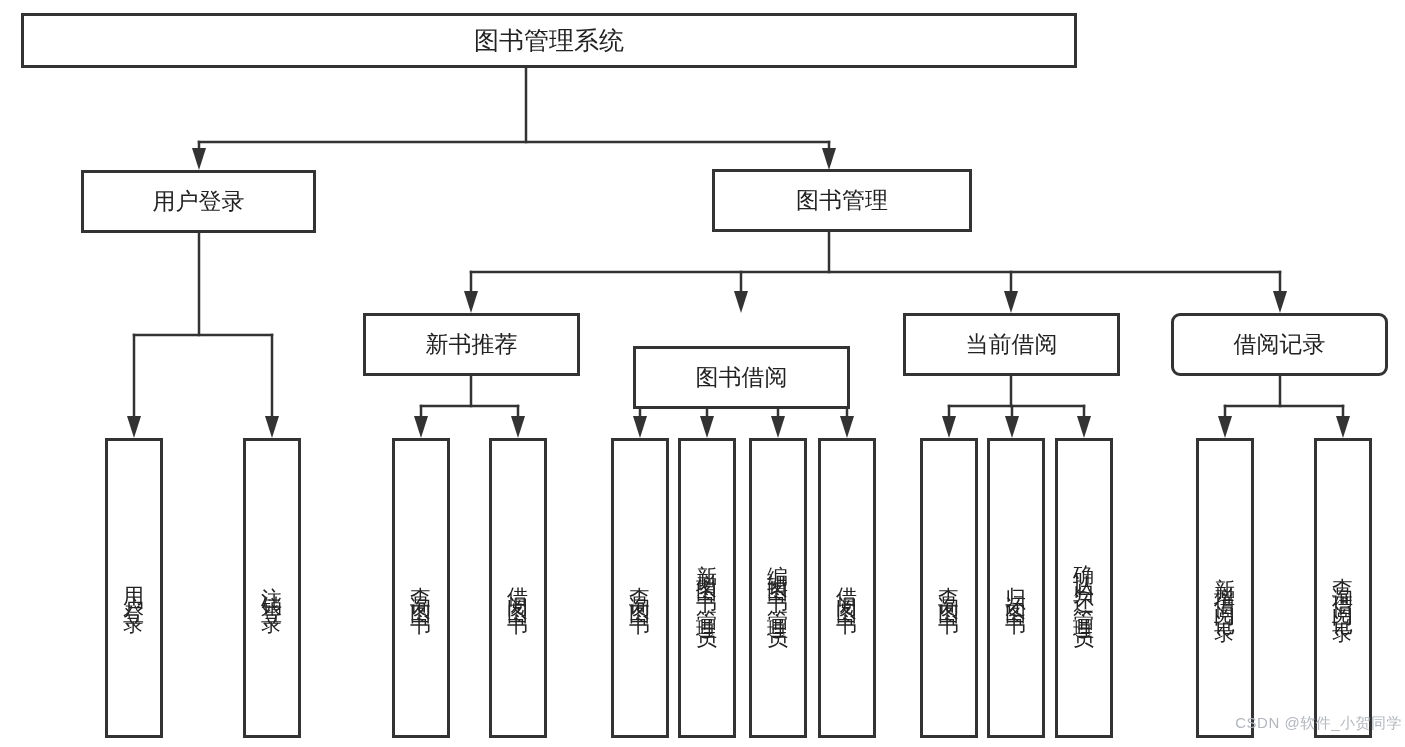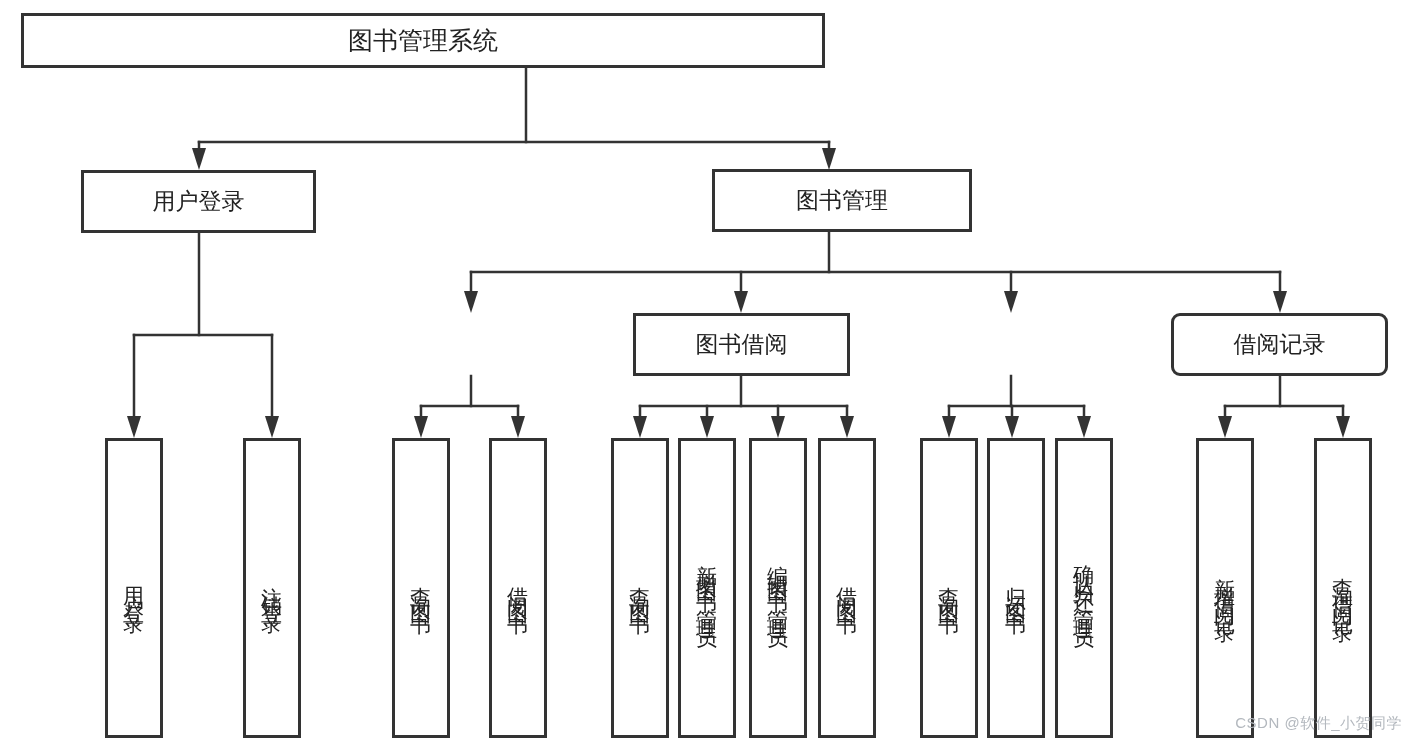--- a/index.html
+++ b/index.html
@@ -15,21 +15,21 @@
   .edge{stroke:var(--line,#333);stroke-width:2.5;stroke-linecap:square;fill:none;}
   .arrow{fill:var(--line,#333);stroke:none;}
   .node{
     position:absolute;
     box-sizing:border-box;
     border:3px solid var(--box-border,#333);
     background:var(--box-fill,#fff);
     display:flex;align-items:center;justify-content:center;
     text-align:center;
   }
-  .l1{left:21px;top:13px;width:804px;height:55px;font-size:25px;align-items:center;}
+  .l1{left:21px;top:13px;width:1056px;height:55px;font-size:25px;align-items:center;}
   .l2{height:63px;font-size:23px;}
   .l3{top:313px;width:217px;height:63px;font-size:23px;}
   .l4{top:438px;width:58px;height:300px;}
   .vtext{
     writing-mode:vertical-rl;
     font-size:21px;
     letter-spacing:9px;
     line-height:1;
     white-space:nowrap;
   }
@@ -127,22 +127,28 @@
     <span>图书管理系统</span>
   </div>
 
   <div class="node l2" style="left:81px;top:170px;width:235px;">
     <span>用户登录</span>
   </div>
   <div class="node l2" style="left:712px;top:169px;width:260px;">
     <span>图书管理</span>
   </div>
 
-  <div class="node l3" style="left:633px;">
+  <div class="node l3" style="left:363px;">
+    <span>新书推荐</span>
+  </div>
+  <div class="node l3" style="left:633px;margin-top:33px;">
     <span>图书借阅</span>
+  </div>
+  <div class="node l3" style="left:903px;">
+    <span>当前借阅</span>
   </div>
   <div class="node l3" style="left:1171px;border-radius:9px;">
     <span>借阅记录</span>
   </div>
 
   <div class="node l4" style="left:105px;">
     <span class="vtext">用户登录</span>
   </div>
   <div class="node l4" style="left:243px;">
     <span class="vtext">注销登录</span>

